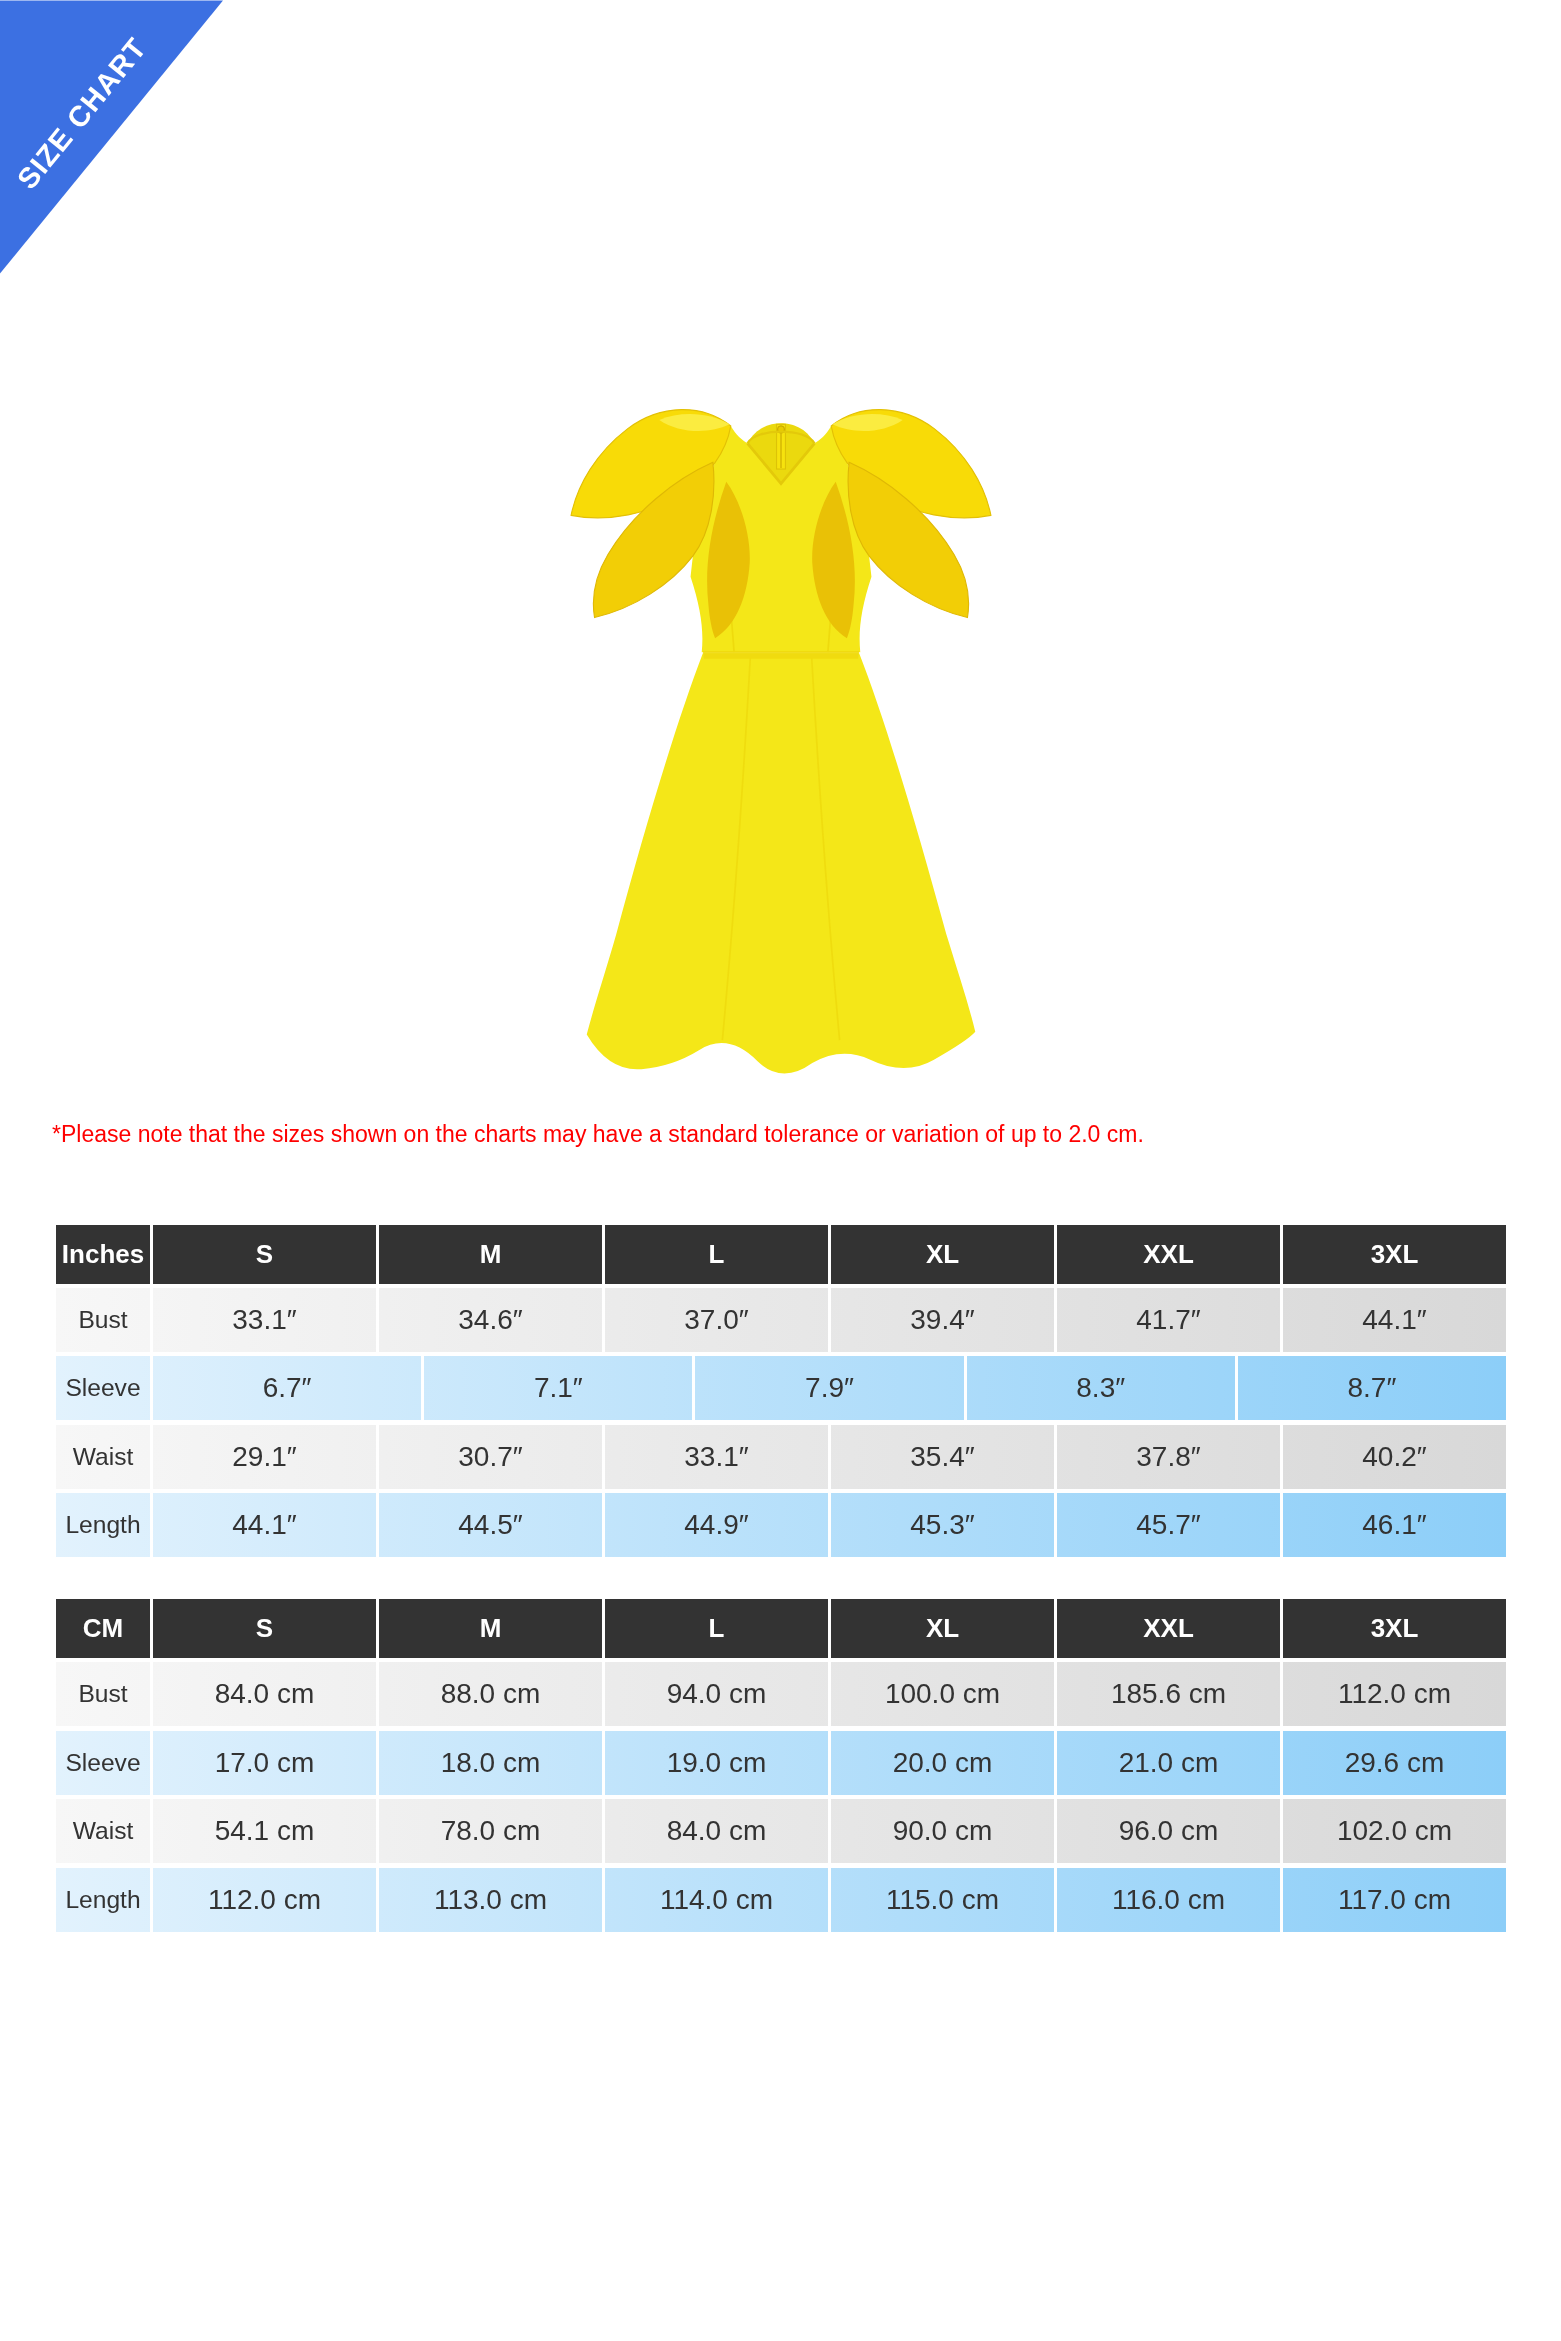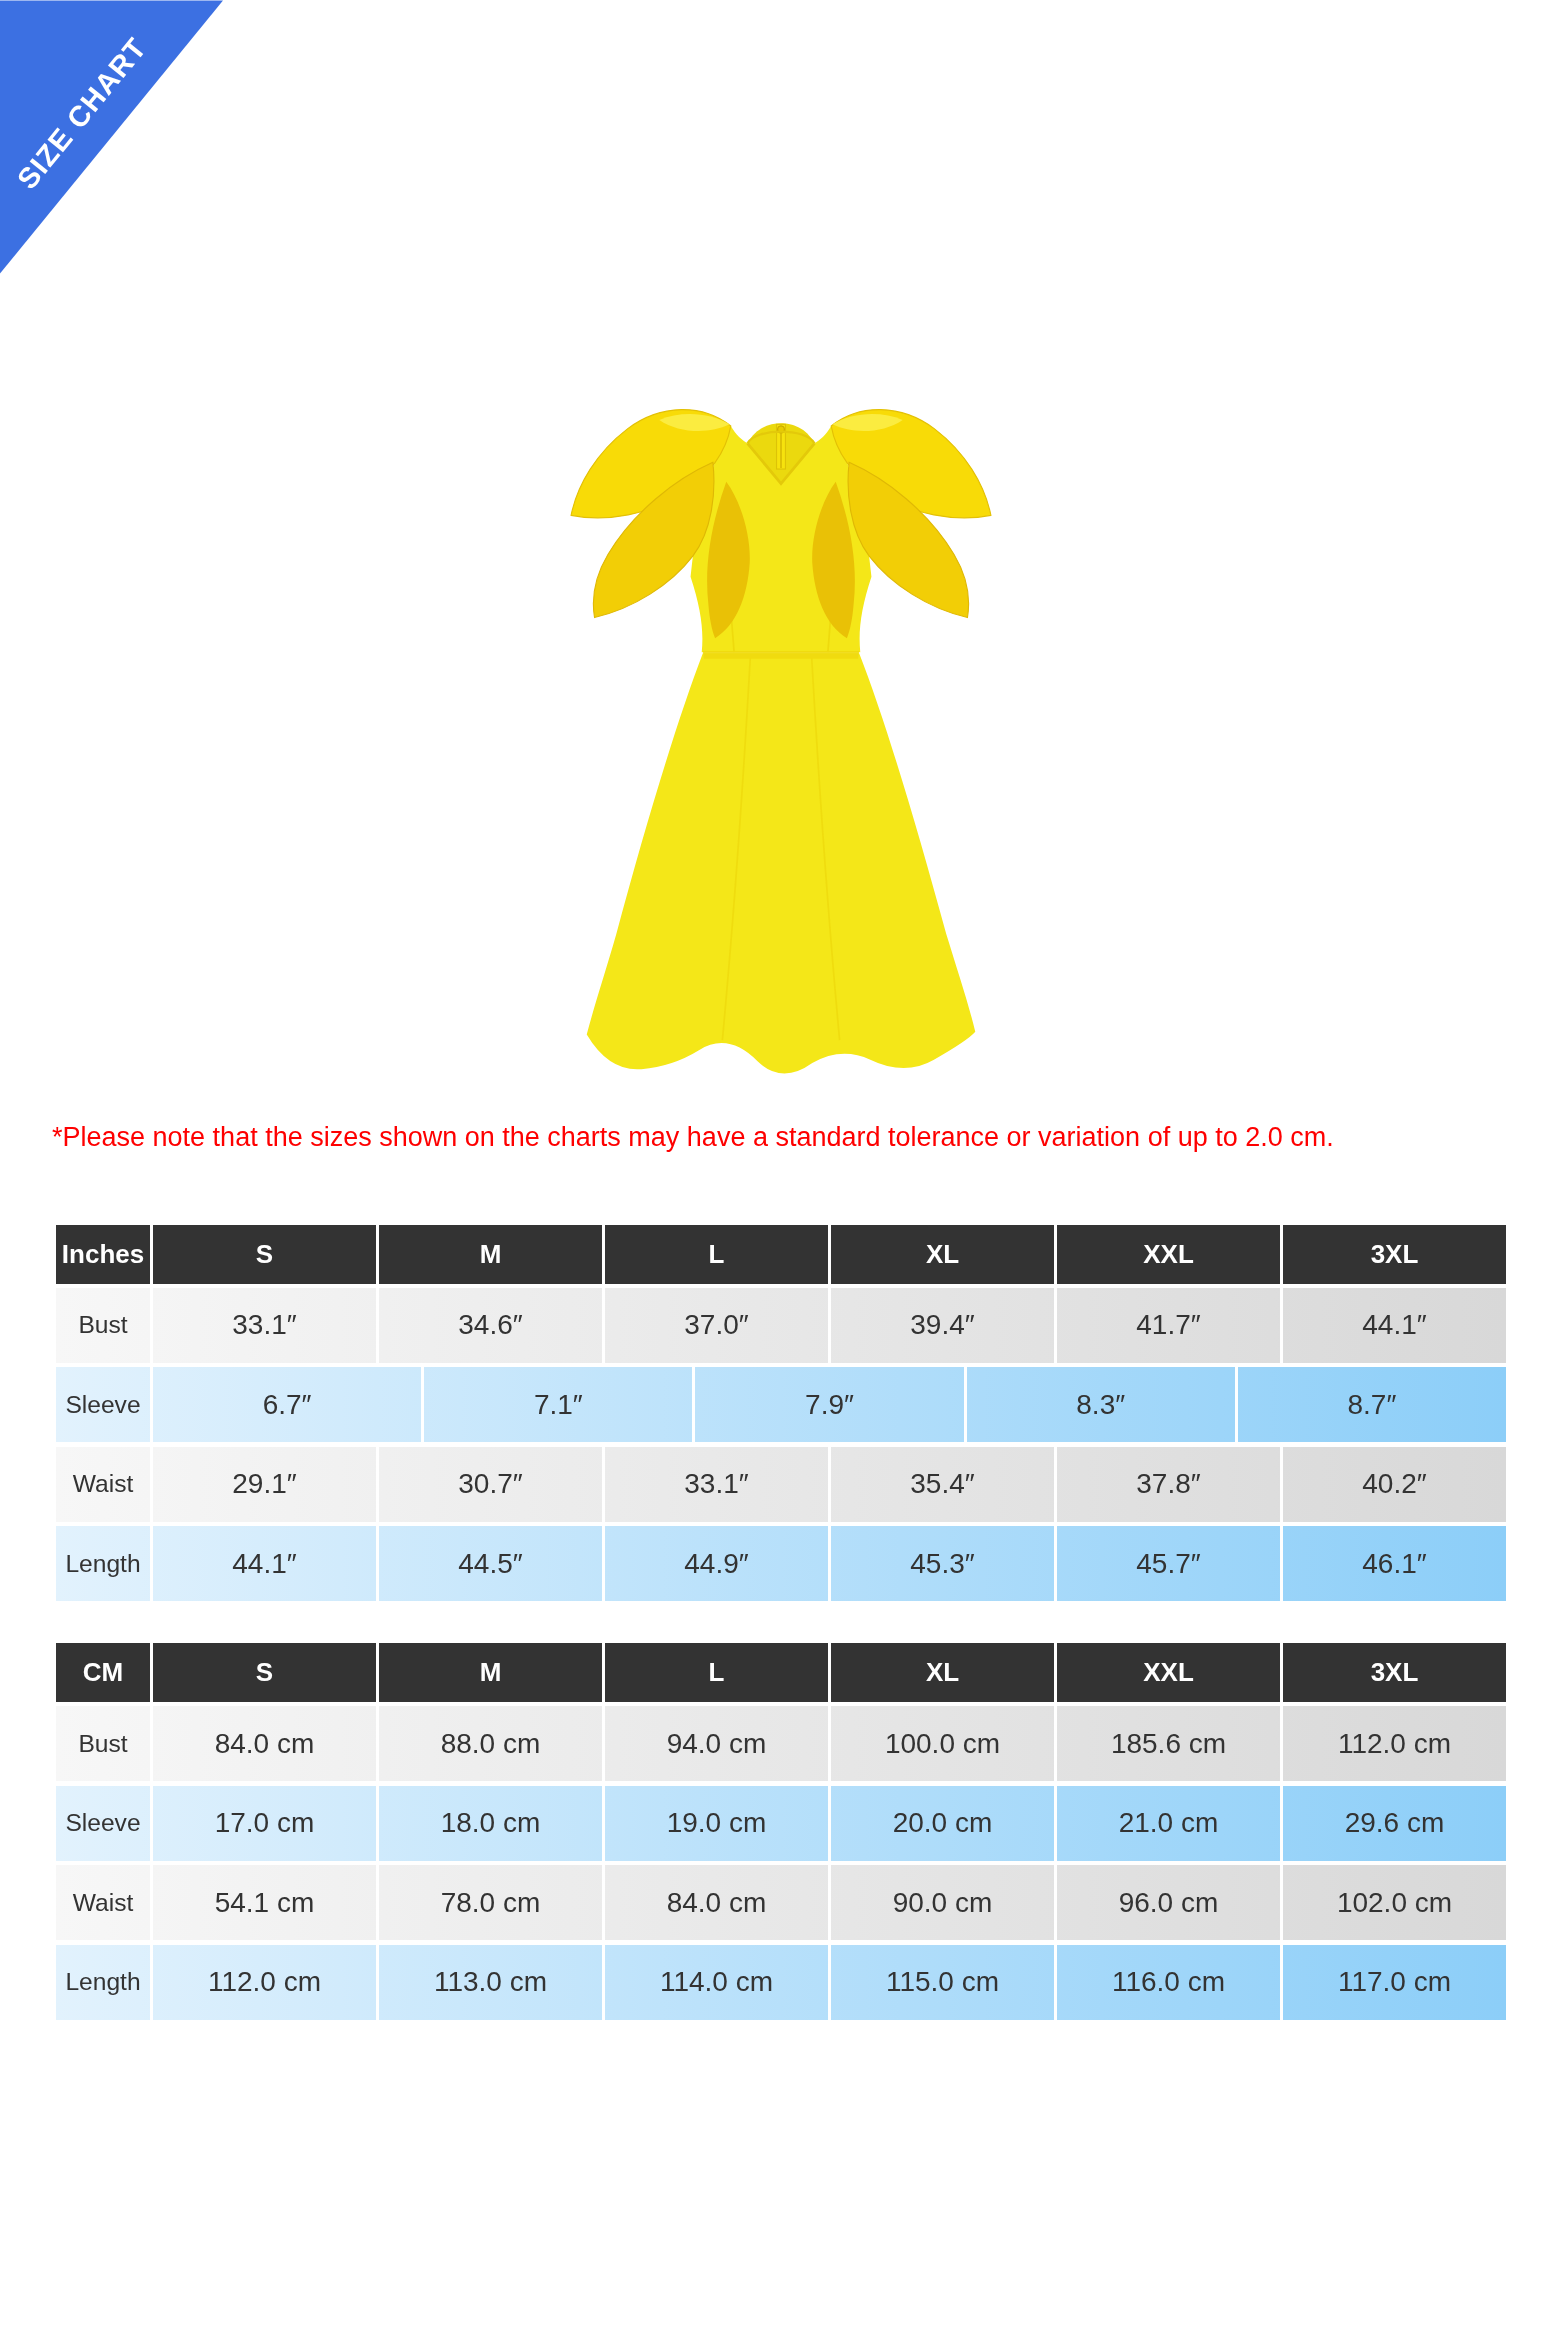--- a/index.html
+++ b/index.html
@@ -9,26 +9,26 @@
   }
   
   .ribbon{position:absolute;left:0;top:0;width:223px;height:274px;}
   .ribbon-bg{fill:var(--ribbon,#3C70E2);}
   .ribbon-text{fill:#ffffff;font-size:52px;font-weight:bold;letter-spacing:2px;
     font-family:"Liberation Sans","DejaVu Sans",sans-serif;}
   
   .dress{position:absolute;left:563px;top:373px;width:436px;height:709px;}
   
   .note{position:absolute;left:52px;top:1121px;width:1452px;
-    font-size:27px;line-height:1.2;color:var(--note,#FE0000);}
+    font-size:23px;line-height:1.2;color:var(--note,#FE0000);}
   
   .tables{position:absolute;left:56px;top:1185px;width:1450px;}
   .size-table{width:100%;margin-top:40px;}
   .size-table + .size-table{margin-top:42px;}
-  .row{display:flex;height:75px;}
+  .row{display:flex;height:64px;}
   .row + .row{margin-top:4.5px;}
   .row.header{height:59px;background:transparent;}
   .row.header + .row{margin-top:3.9px;}
   .row.gray{background:linear-gradient(90deg,var(--gray-l,#F7F7F7) 0%,var(--gray-r,#D8D8D8) 100%);}
   .row.blue{background:linear-gradient(90deg,var(--blue-l,#E2F2FD) 0%,var(--blue-r,#8CCEF8) 100%);text-align:center;}
   .cell{display:flex;align-items:center;justify-content:center;
     font-size:28px;color:var(--celltext,#333333);}
   .cell + .cell{border-left:3.4px solid #ffffff;}
   .label-col{flex:0 0 94px;width:94px;font-size:24.6px;}
   .data-col{flex:1 1 0;}

